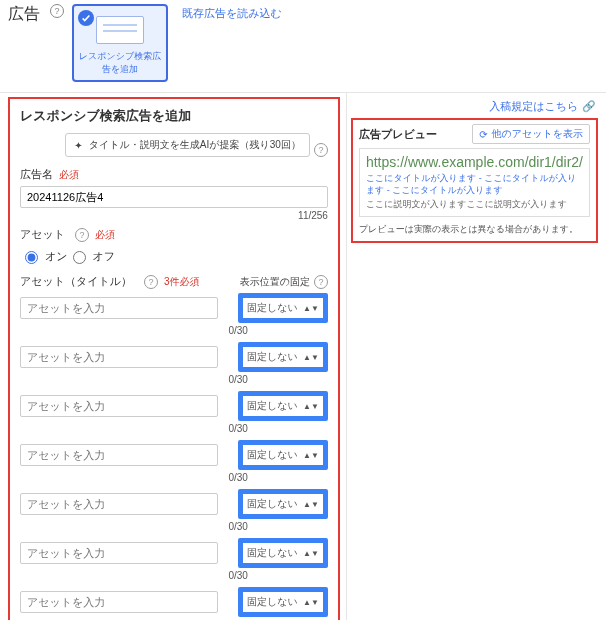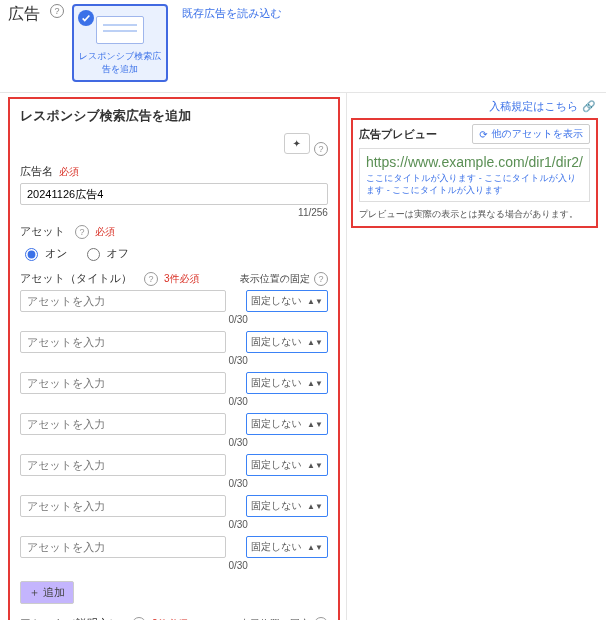--- a/index.html
+++ b/index.html
@@ -20,29 +20,29 @@
 .left{width:352px;border-right:1px solid #e5e5e5}
 .right{flex:1;padding-top:6px}
 .red-box{border:2px solid #e53935;margin:4px 6px 0 8px;padding:8px 10px 8px}
 .sec-title{font-size:13px;font-weight:600;margin-bottom:8px}
 .ai-btn{display:flex;align-items:center;gap:6px;border:1px solid #ccc;border-radius:3px;padding:4px 8px;width:fit-content;margin:0 0 10px auto;font-size:10px;color:#444;cursor:pointer}
 .row-label{display:flex;align-items:center;gap:6px;font-size:11px;margin-bottom:4px}
 .req{color:#d93025;font-size:10px}
 .help{width:12px;height:12px;border:1px solid #999;border-radius:50%;font-size:9px;color:#999;display:flex;align-items:center;justify-content:center;margin-left:auto}
 .txt-in{width:100%;box-sizing:border-box;border:1px solid #ccc;border-radius:2px;padding:4px 6px;font-size:11px}
 .counter{text-align:right;font-size:10px;color:#555;margin-top:2px}
-.radio-row{display:flex;align-items:center;gap:14px;margin:6px 0 10px}
+.radio-row{display:flex;align-items:center;margin:6px 0 10px}
 .radio-row label{display:flex;align-items:center;gap:4px;font-size:11px}
 input[type=radio]{accent-color:#3b71e8}
 .asset-hdr{display:flex;align-items:center;font-size:11px;margin-top:6px;margin-bottom:4px}
 .asset-hdr .lbl{margin-right:12px}
 .asset-hdr .pos{margin-left:auto;margin-right:4px;font-size:10px;color:#444}
 .asset-row{display:flex;align-items:center;gap:20px;margin-bottom:2px}
 .asset-row .asset-in{flex:1;border:1px solid #ccc;border-radius:2px;padding:4px 6px;font-size:11px;color:#999}
-.asset-row .sel{width:72px;border:1px solid #3b82f6;border-radius:2px;padding:3px 4px;font-size:10px;display:flex;align-items:center;justify-content:space-between;color:#555;cursor:pointer}
+.asset-row .sel{width:72px;border:5px solid #3b82f6;border-radius:2px;padding:3px 4px;font-size:10px;display:flex;align-items:center;justify-content:space-between;color:#555;cursor:pointer}
 .asset-cnt{text-align:right;font-size:10px;color:#555;margin:0 80px 6px 0}
 .add-btn{border:1px solid #ccc;border-radius:2px;padding:3px 8px;font-size:11px;color:#444;background:#c4b5fd;cursor:pointer;margin-top:4px}
 .right-top{text-align:right;padding-right:10px;font-size:11px;color:#3b71e8;cursor:pointer}
 .right-top span.ico{margin-left:4px}
 .preview{border:2px solid #e53935;margin:4px 8px 0 4px}
 .preview-hd{display:flex;align-items:center;justify-content:space-between;padding:4px 6px;font-size:11px}
 .preview-hd .btn{border:1px solid #ccc;border-radius:2px;padding:2px 6px;font-size:10px;display:flex;align-items:center;gap:4px;cursor:pointer;color:#3b71e8}
 .preview-sample{border:1px solid #ddd;margin:0 6px 4px;padding:5px 6px}
 .preview-sample .url{color:#5a8f54;font-size:14px;margin-bottom:2px}
 .preview-sample .titles{color:#3b71e8;font-size:9px;line-height:1.35}
@@ -70,20 +70,21 @@
 </div>
 
 <div class="cols">
   <div class="left">
     <div class="red-box">
       <div class="sec-title">レスポンシブ検索広告を追加</div>
 
       <div style="display:flex;align-items:center;justify-content:flex-end;gap:4px">
         <div class="ai-btn">
           <span>✦</span>
+          <span>タイトル・説明文を生成AIが提案（残り30回）</span>
         </div>
         <span class="help" style="margin-left:0">?</span>
       </div>
 
       <div class="row-label">
         <span>広告名</span>
         <span class="req">必須</span>
       </div>
       <input class="txt-in" value="20241126広告4" style="">
       <div class="counter">11/256</div>
@@ -194,19 +195,20 @@
       <div class="preview-hd">
         <span style="font-weight:700">広告プレビュー</span>
         <div class="btn">
           <span>⟳</span>
           <span>他のアセットを表示</span>
         </div>
       </div>
       <div class="preview-sample">
         <div class="url">https://www.example.com/dir1/dir2/</div>
         <div class="titles">ここにタイトルが入ります - ここにタイトルが入ります - ここにタイトルが入ります</div>
+        <div class="desc">ここに説明文が入りますここに説明文が入ります</div>
       </div>
       <div class="preview-note">プレビューは実際の表示とは異なる場合があります。</div>
     </div>
   </div>
 </div>
 
 </div>
 
 </body></html>

